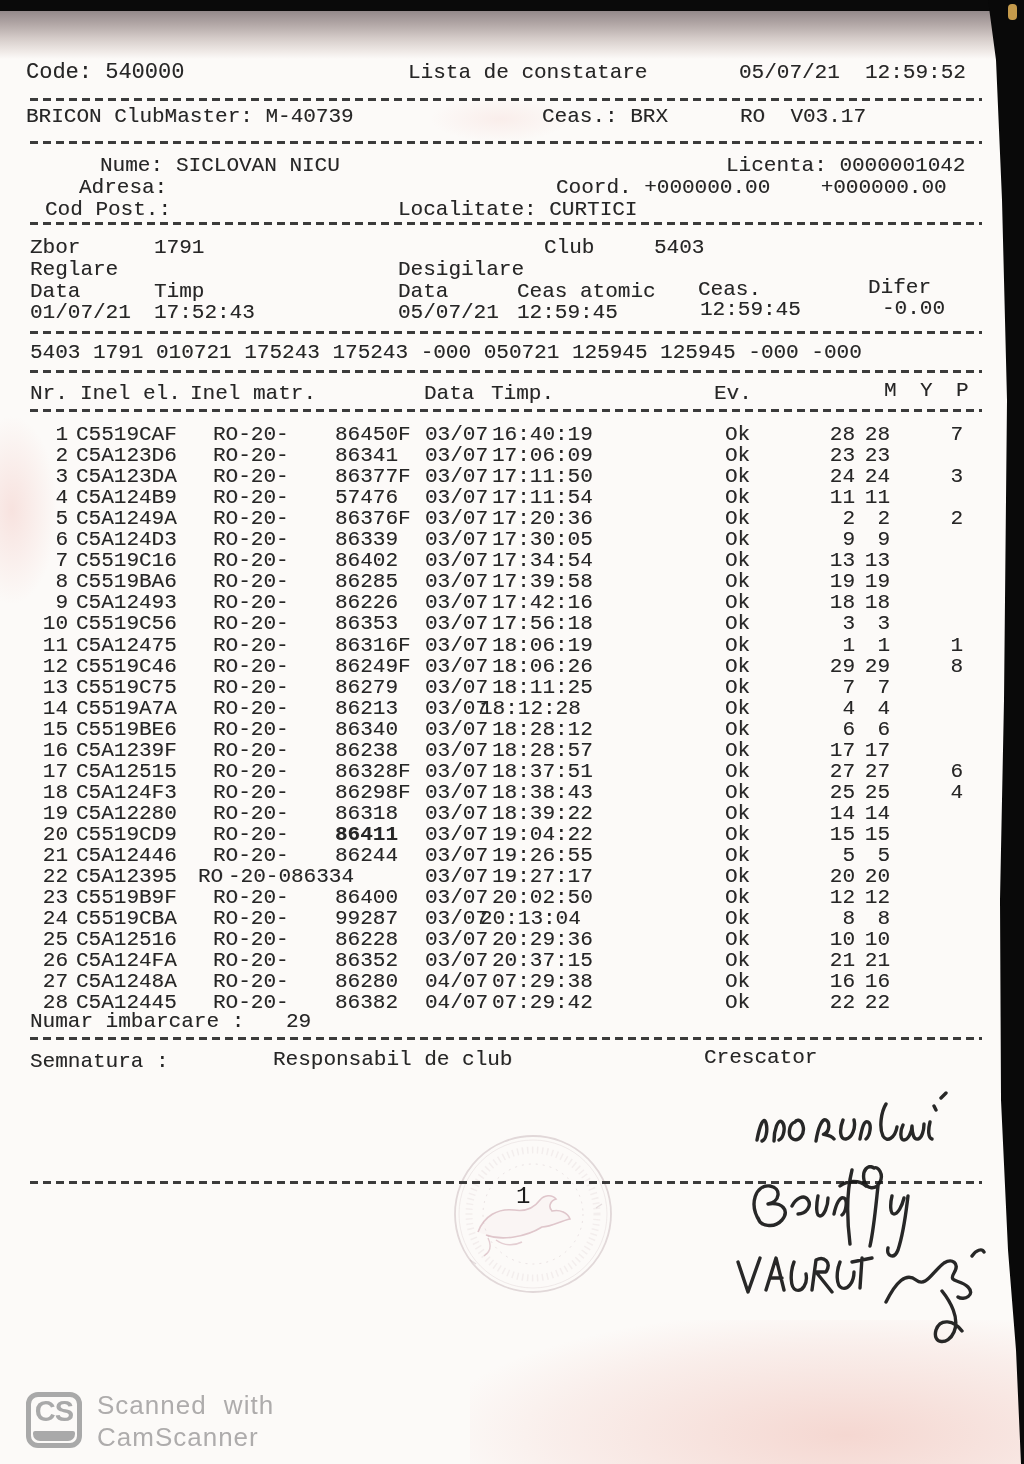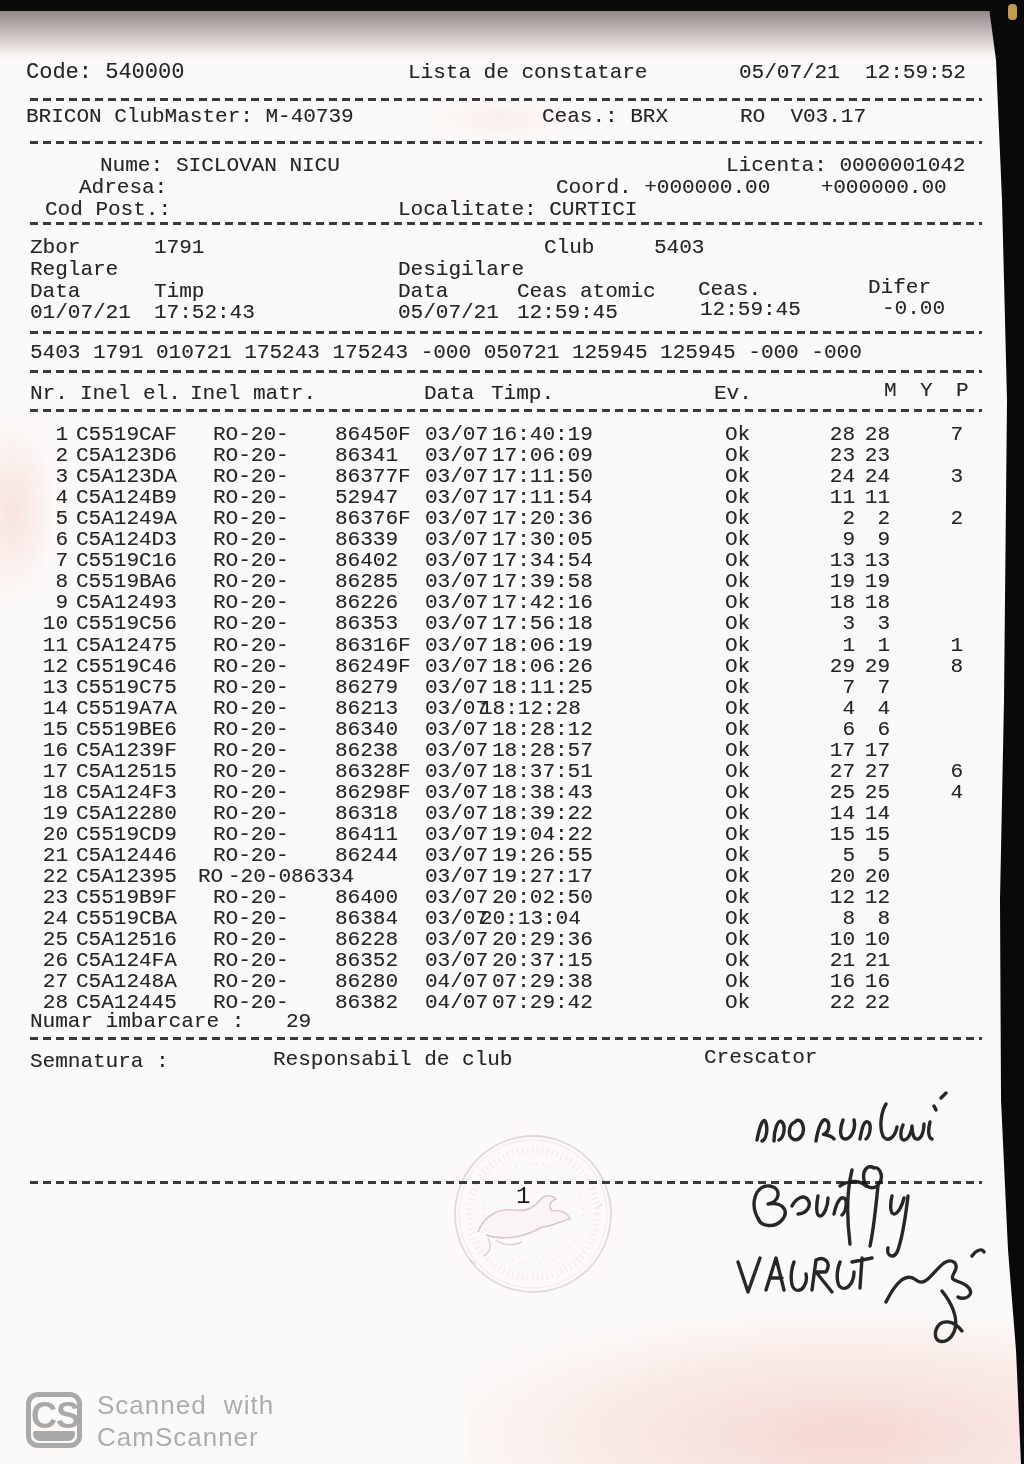--- a/index.html
+++ b/index.html
@@ -30,21 +30,21 @@
   .cell{position:absolute;white-space:pre;font-size:21px;line-height:21px;color:#262626;
      text-shadow:0.3px 0.3px 0 rgba(70,64,64,.35);}
   .pagenum{position:absolute;left:516px;top:1183px;font-size:24px;color:#1c1c1c;z-index:12;}
   
   .ink-svg{position:absolute;left:0;top:0;z-index:20;pointer-events:none;}
   .stamp-svg{position:absolute;left:0;top:0;z-index:8;pointer-events:none;}
   
   .cs-logo{position:absolute;left:26px;top:1392px;width:46px;height:46px;border:5px solid #a9a9a9;
     border-radius:12px;z-index:30;}
   .cs-logo .cs-txt{position:absolute;left:0;top:-2px;width:100%;text-align:center;
-    font-family:"Liberation Sans",sans-serif;font-weight:bold;font-size:36px;color:#a9a9a9;letter-spacing:-1px;}
+    font-family:"Liberation Sans",sans-serif;font-weight:bold;font-size:29px;color:#a9a9a9;letter-spacing:-1px;}
   .cs-logo .cs-bar{position:absolute;left:2px;right:2px;bottom:2px;height:10px;background:#a9a9a9;
     border-radius:2px 2px 7px 7px;}
   .cs-line{position:absolute;font-family:"Liberation Sans",sans-serif;font-size:26px;color:#aeacac;
     letter-spacing:1px;word-spacing:9px;z-index:30;}
 </style>
 </head>
 <body>
 
 <div class="top-black"></div>
 <div class="top-shadow"></div>
@@ -140,21 +140,21 @@
       <span class="cell" style="left: 492px;">17:11:50</span>
       <span class="cell" style="left: 725px;">Ok</span>
       <span class="cell" style="left: 805px; width: 50px; text-align: right;">24</span>
       <span class="cell" style="left: 860px; width: 30px; text-align: right;">24</span>
       <span class="cell" style="left: 913px; width: 50px; text-align: right;">3</span>
     </div>
     <div class="trow" style="top: 487.15px;">
       <span class="cell" style="left: 30px; width: 38px; text-align: right;">4</span>
       <span class="cell" style="left: 76px;">C5A124B9</span>
       <span class="cell" style="left: 213px;">RO-20-</span>
-      <span class="cell" style="left: 335px;">52947</span>
+      <span class="cell" style="left: 335px;">57476</span>
       <span class="cell" style="left: 425px;">03/07</span>
       <span class="cell" style="left: 492px;">17:11:54</span>
       <span class="cell" style="left: 725px;">Ok</span>
       <span class="cell" style="left: 805px; width: 50px; text-align: right;">11</span>
       <span class="cell" style="left: 860px; width: 30px; text-align: right;">11</span>
     </div>
     <div class="trow" style="top: 508.2px;">
       <span class="cell" style="left: 30px; width: 38px; text-align: right;">5</span>
       <span class="cell" style="left: 76px;">C5A1249A</span>
       <span class="cell" style="left: 213px;">RO-20-</span>
@@ -321,21 +321,21 @@
       <span class="cell" style="left: 425px;">03/07</span>
       <span class="cell" style="left: 492px;">18:39:22</span>
       <span class="cell" style="left: 725px;">Ok</span>
       <span class="cell" style="left: 805px; width: 50px; text-align: right;">14</span>
       <span class="cell" style="left: 860px; width: 30px; text-align: right;">14</span>
     </div>
     <div class="trow" style="top: 823.95px;">
       <span class="cell" style="left: 30px; width: 38px; text-align: right;">20</span>
       <span class="cell" style="left: 76px;">C5519CD9</span>
       <span class="cell" style="left: 213px;">RO-20-</span>
-      <span class="cell" style="left: 335px;">86411</span>
+      <span class="cell" style="left: 335px; font-weight: bold;">86411</span>
       <span class="cell" style="left: 425px;">03/07</span>
       <span class="cell" style="left: 492px;">19:04:22</span>
       <span class="cell" style="left: 725px;">Ok</span>
       <span class="cell" style="left: 805px; width: 50px; text-align: right;">15</span>
       <span class="cell" style="left: 860px; width: 30px; text-align: right;">15</span>
     </div>
     <div class="trow" style="top: 845px;">
       <span class="cell" style="left: 30px; width: 38px; text-align: right;">21</span>
       <span class="cell" style="left: 76px;">C5A12446</span>
       <span class="cell" style="left: 213px;">RO-20-</span>
@@ -365,21 +365,21 @@
       <span class="cell" style="left: 425px;">03/07</span>
       <span class="cell" style="left: 492px;">20:02:50</span>
       <span class="cell" style="left: 725px;">Ok</span>
       <span class="cell" style="left: 805px; width: 50px; text-align: right;">12</span>
       <span class="cell" style="left: 860px; width: 30px; text-align: right;">12</span>
     </div>
     <div class="trow" style="top: 908.15px;">
       <span class="cell" style="left: 30px; width: 38px; text-align: right;">24</span>
       <span class="cell" style="left: 76px;">C5519CBA</span>
       <span class="cell" style="left: 213px;">RO-20-</span>
-      <span class="cell" style="left: 335px;">86384</span>
+      <span class="cell" style="left: 335px;">99287</span>
       <span class="cell" style="left: 425px;">03/07</span>
       <span class="cell" style="left: 480px;">20:13:04</span>
       <span class="cell" style="left: 725px;">Ok</span>
       <span class="cell" style="left: 805px; width: 50px; text-align: right;">8</span>
       <span class="cell" style="left: 860px; width: 30px; text-align: right;">8</span>
     </div>
     <div class="trow" style="top: 929.2px;">
       <span class="cell" style="left: 30px; width: 38px; text-align: right;">25</span>
       <span class="cell" style="left: 76px;">C5A12516</span>
       <span class="cell" style="left: 213px;">RO-20-</span>

